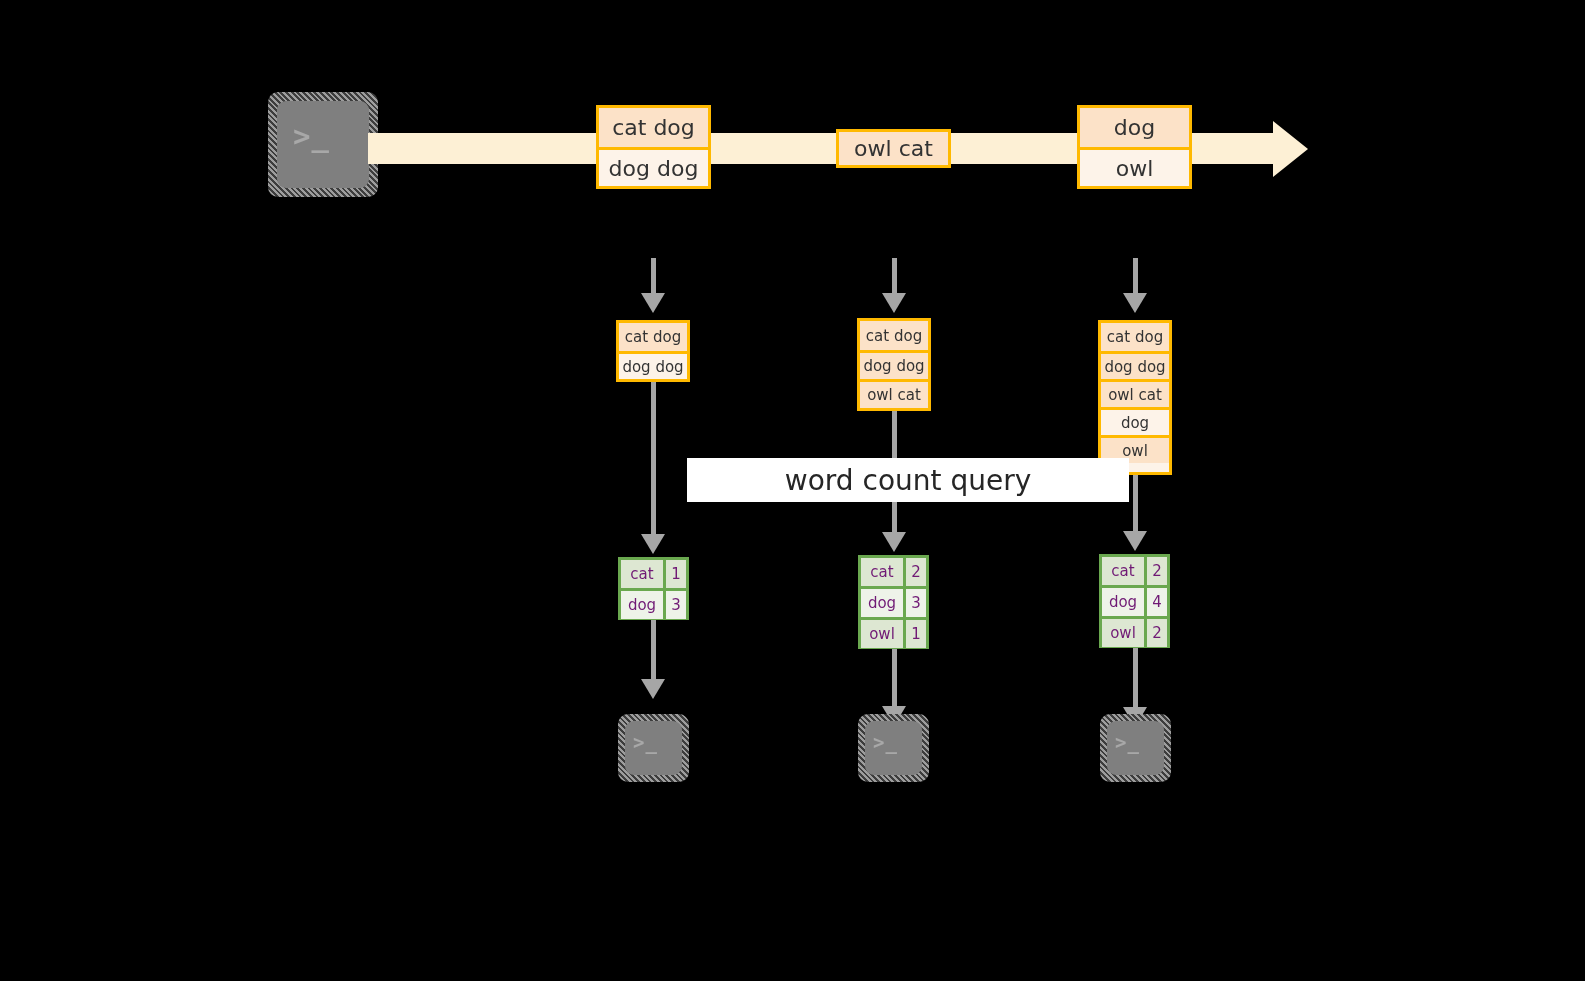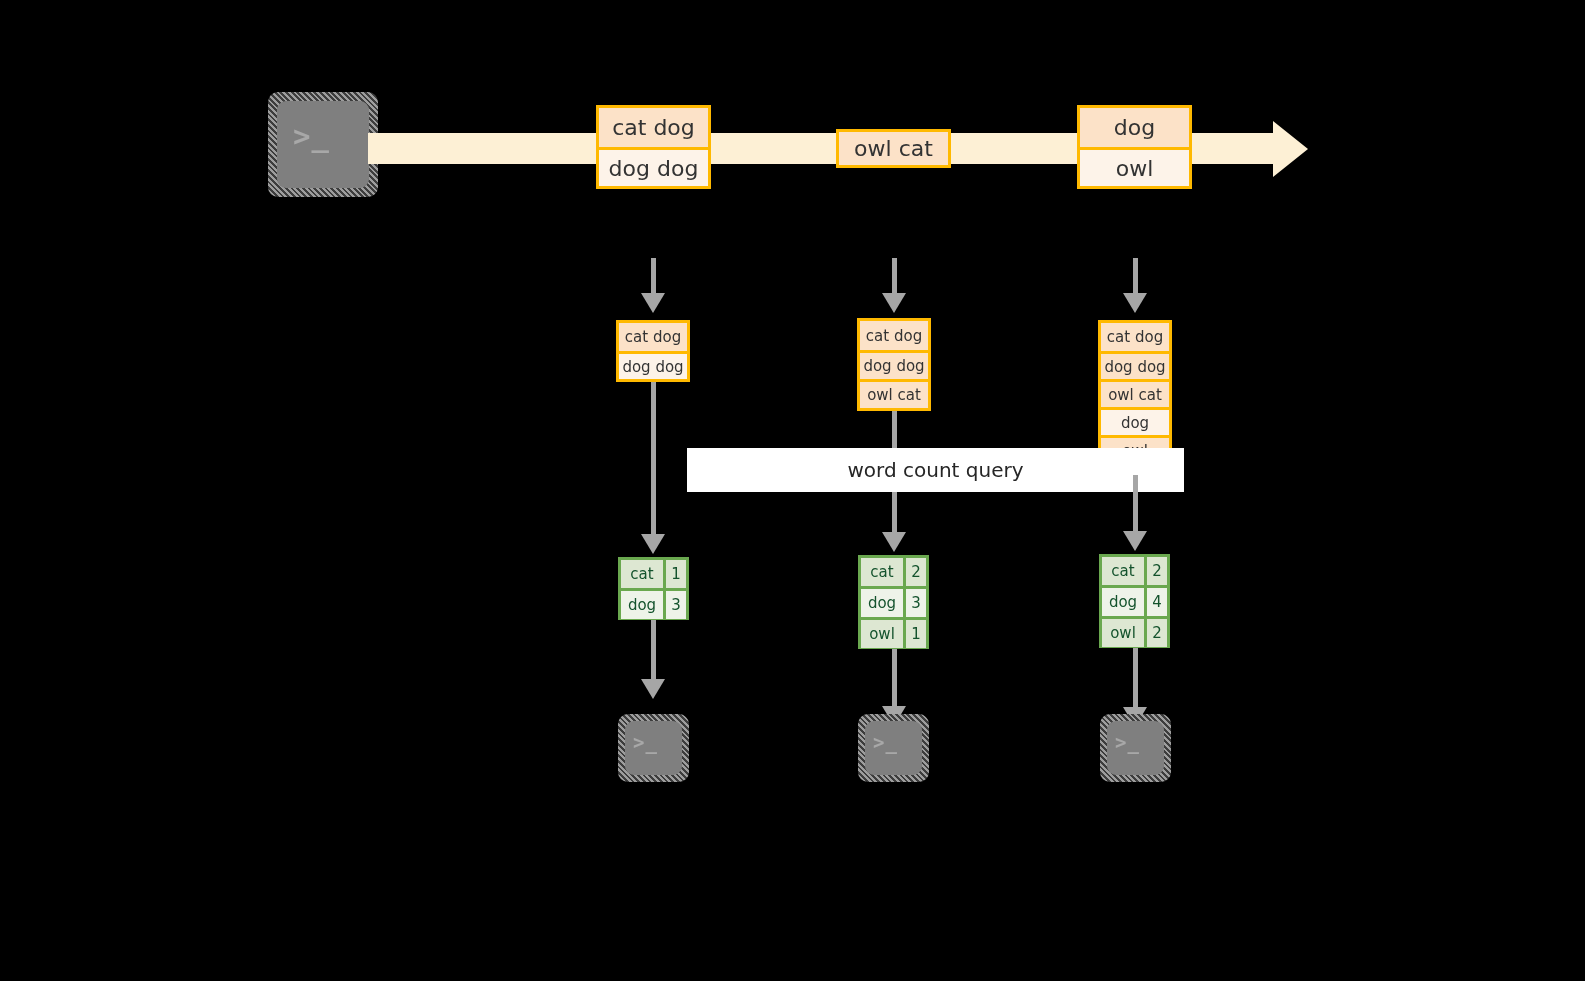--- a/index.html
+++ b/index.html
@@ -45,21 +45,21 @@
   .obox .cell.dark{background:#fce2c8;}
   .obox .cell.light{background:#fdf3e9;}
   .obox .cell + .cell{border-top:3px solid #ffb900;}
 
   
   .gbox{position:absolute;border:3px solid #6aa84f;box-sizing:border-box;background:#eef3e9;}
   .gbox .grow{display:flex;box-sizing:border-box;}
   .gbox .grow + .grow{border-top:3px solid #6aa84f;}
   .gbox .gcell{
     box-sizing:border-box;display:flex;align-items:center;justify-content:center;
-    color:#14532d;white-space:nowrap;
+    color:#701a75;white-space:nowrap;
   }
   .gbox .gcell.k{justify-content:center;}
   .gbox .gcell.v{border-left:3px solid #6aa84f;}
   .gbox .grow.dark .gcell{background:#dde7d2;}
   .gbox .grow.light .gcell{background:#eef3e9;}
 
   
   .vline{position:absolute;background:#a6a6a6;width:5px;}
   .vdash{position:absolute;width:5px;
     background-image:linear-gradient(#a6a6a6 0 0);
@@ -176,21 +176,21 @@
   <div class="vhead" style="left:1123px;top:293px;"></div>
 
   <div class="obox" style="left:1098px;top:320px;width:74px;height:155px;">
     <div class="cell dark" style="height:28px;font-size:15px;">cat dog</div>
     <div class="cell dark" style="height:28px;font-size:15px;">dog dog</div>
     <div class="cell dark" style="height:28px;font-size:15px;">owl cat</div>
     <div class="cell light" style="height:28px;font-size:15px;">dog</div>
     <div class="cell dark" style="height:28px;font-size:15px;">owl</div>
   </div>
 
-  <div class="qlabel" style="left:687px;top:448px;width:497px;height:44px;font-size:20px;">word count query</div>
+  <div class="qlabel" style="left:687px;top:458px;width:442px;height:44px;font-size:28px;">word count query</div>
 
   <div class="vline" style="left:1133px;top:475px;height:57px;"></div>
   <div class="vhead" style="left:1123px;top:531px;"></div>
 
   <div class="gbox" style="left:1099px;top:554px;width:71px;height:94px;">
     <div class="grow dark">
       <div class="gcell k" style="width:42px;height:28px;font-size:15px;">cat</div>
       <div class="gcell v" style="width:23px;height:28px;font-size:15px;">2</div>
     </div>
     <div class="grow light">

